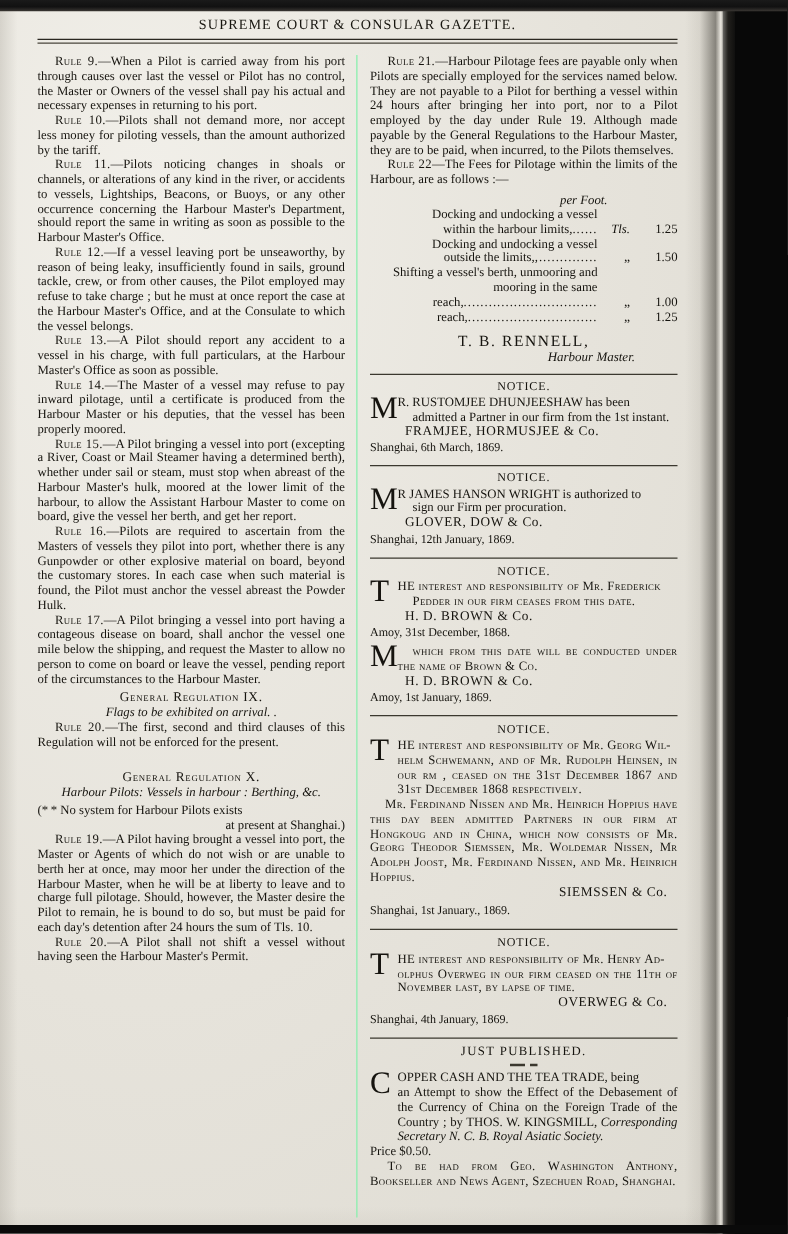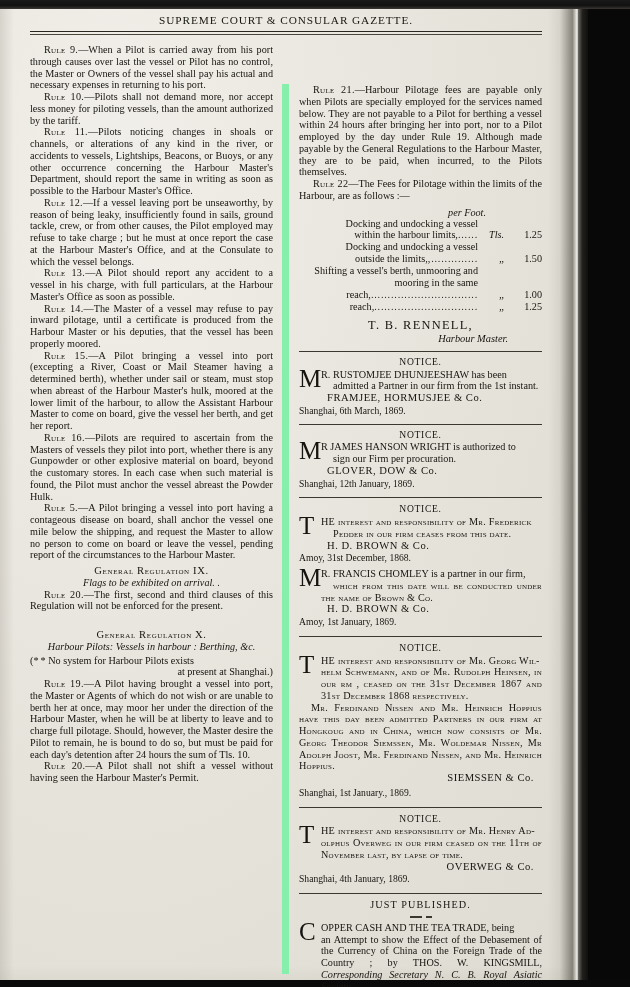--- a/index.html
+++ b/index.html
@@ -36,21 +36,21 @@
   #content{position:absolute;left:30px;top:14px;width:512px;height:958px;}
 
   .masthead{text-align:center;font-size:11.3px;letter-spacing:.9px;
     font-variant:small-caps;color:#17150f;padding-bottom:3px;white-space:nowrap;}
   .masthead-rule{border-top:1.6px solid #2a2720;border-bottom:.8px solid #4a463c;
     height:2px;margin:2px 0 0 0;}
 
   .cols{display:flex;margin-top:9px;height:930px;}
   .col{width:246px;position:relative;}
   .col.left{padding-right:9px;}
-  .col.right{padding-left:10px;border-left:7px solid #86efac;margin-top:40px;}
+  .col.right{padding-left:10px;border-left:1px solid #86efac;}
 
   p{margin:0;font-size:10.2px;line-height:11.75px;text-align:justify;
     color:#16140f;text-indent:14px;-webkit-hyphens:auto;hyphens:auto;}
   p.noind{text-indent:0;}
   .sc{font-variant:small-caps;letter-spacing:.3px;}
   .hdr{text-align:center;font-variant:small-caps;font-size:10.6px;
     letter-spacing:.6px;text-indent:0;margin-top:4px;color:#16140f;}
   .subhdr{text-align:center;font-style:italic;font-size:10.2px;text-indent:0;color:#16140f;}
   .ctr{text-align:right;text-indent:0;}
   .right{text-align:right;text-indent:0;}
@@ -113,21 +113,21 @@
       <div class="col left">
 
         <p><span class="sc">Rule 9.</span><span>—When a Pilot is carried away from his port through causes over last the vessel or Pilot has no control, the Master or Owners of the vessel shall pay his actual and necessary expenses in returning to his port.</span></p>
         <p><span class="sc">Rule 10.</span><span>—Pilots shall not demand more, nor accept less money for piloting vessels, than the amount authorized by the tariff.</span></p>
         <p><span class="sc">Rule 11.</span><span>—Pilots noticing changes in shoals or channels, or alterations of any kind in the river, or accidents to vessels, Lightships, Beacons, or Buoys, or any other occurrence concerning the Harbour Master's Department, should report the same in writing as soon as possible to the Harbour Master's Office.</span></p>
         <p><span class="sc">Rule 12.</span><span>—If a vessel leaving port be unseaworthy, by reason of being leaky, insufficiently found in sails, ground tackle, crew, or from other causes, the Pilot employed may refuse to take charge ; but he must at once report the case at the Harbour Master's Office, and at the Consulate to which the vessel belongs.</span></p>
         <p><span class="sc">Rule 13.</span><span>—A Pilot should report any accident to a vessel in his charge, with full particulars, at the Harbour Master's Office as soon as possible.</span></p>
         <p><span class="sc">Rule 14.</span><span>—The Master of a vessel may refuse to pay inward pilotage, until a certificate is produced from the Harbour Master or his deputies, that the vessel has been properly moored.</span></p>
         <p><span class="sc">Rule 15.</span><span>—A Pilot bringing a vessel into port (excepting a River, Coast or Mail Steamer having a determined berth), whether under sail or steam, must stop when abreast of the Harbour Master's hulk, moored at the lower limit of the harbour, to allow the Assistant Harbour Master to come on board, give the vessel her berth, and get her report.</span></p>
         <p><span class="sc">Rule 16.</span><span>—Pilots are required to ascertain from the Masters of vessels they pilot into port, whether there is any Gunpowder or other explosive material on board, beyond the customary stores.  In each case when such material is found, the Pilot must anchor the vessel abreast the Powder Hulk.</span></p>
-        <p><span class="sc">Rule 5.</span><span>—A Pilot bringing a vessel into port having a contageous disease on board, shall anchor the vessel one mile below the shipping, and request the Master to allow no person to come on board or leave the vessel, pending report of the circumstances to the Harbour Master.</span></p>
+        <p><span class="sc">Rule 17.</span><span>—A Pilot bringing a vessel into port having a contageous disease on board, shall anchor the vessel one mile below the shipping, and request the Master to allow no person to come on board or leave the vessel, pending report of the circumstances to the Harbour Master.</span></p>
 
         <p class="hdr">General Regulation IX.</p>
         <p class="subhdr">Flags to be exhibited on arrival.  .</p>
 
         <p><span class="sc">Rule 20.</span><span>—The first, second and third clauses of this Regulation will not be enforced for the present.</span></p>
 
         <p class="hdr" style="margin-top:17px">General Regulation X.</p>
         <p class="subhdr">Harbour Pilots: Vessels in harbour : Berthing, &amp;c.</p>
 
         <p class="noind" style="margin-top:2px">(* * No system for  Harbour  Pilots  exists</p>
@@ -218,21 +218,20 @@
             <p class="smallnames">HE interest and responsibility of Mr. Frederick</p>
             <p class="ind smallnames">Pedder in our firm ceases from this date.</p>
           </div>
           <p class="firm">H. D. BROWN &amp; Co.</p>
           <p class="dateline">Amoy, 31st December, 1868.</p>
         </div>
 
         <div style="margin-top:4px">
           <div class="dc">
             <span class="cap">M</span>
-            <p>R. FRANCIS CHOMLEY is a partner in our firm,</p>
             <p class="ind smallnames">which from this date will be conducted under the name of Brown &amp; Co.</p>
           </div>
           <p class="firm">H. D. BROWN &amp; Co.</p>
           <p class="dateline">Amoy, 1st January, 1869.</p>
         </div>
 
         <hr class="sep wide">
 
         <div>
           <p class="notice-title">NOTICE.</p>

